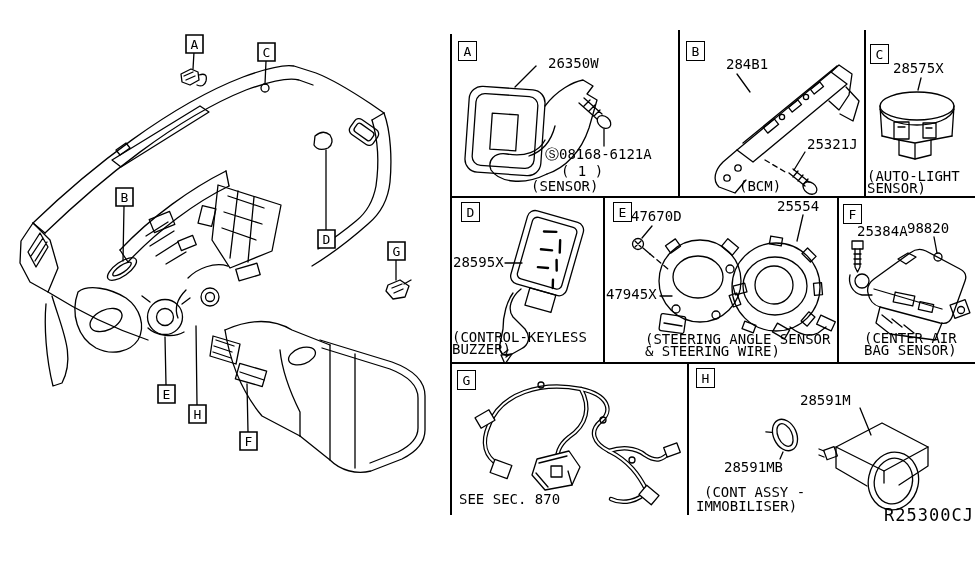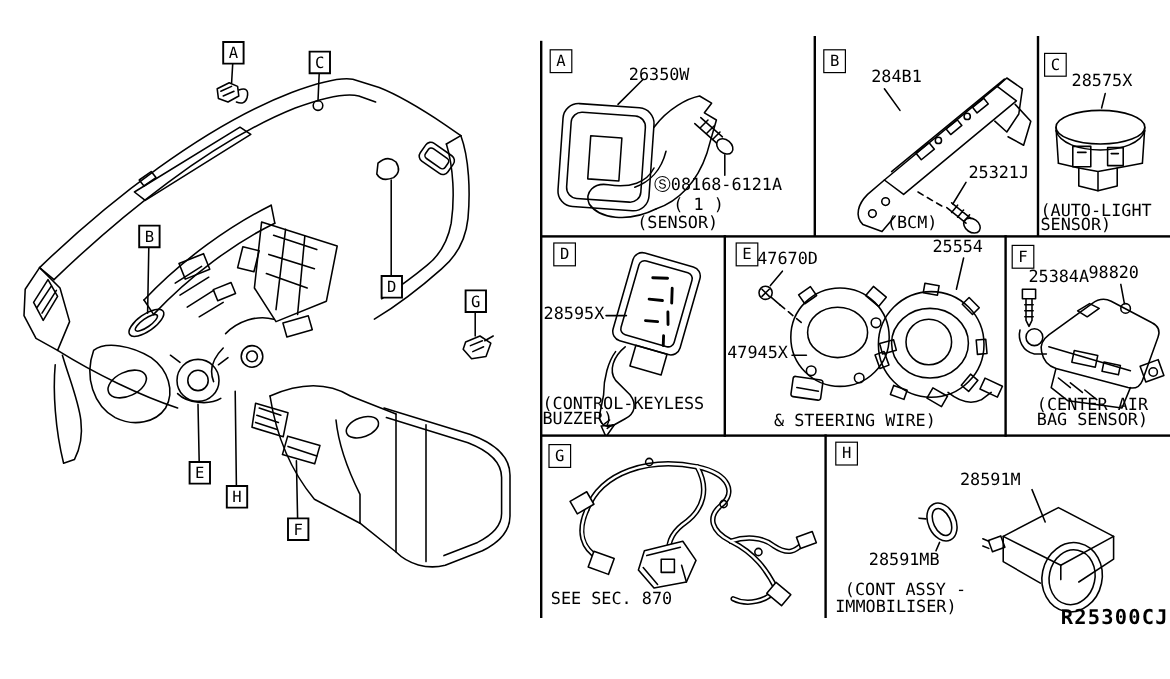--- a/index.html
+++ b/index.html
@@ -11,21 +11,21 @@
   .tube{stroke:#000;fill:none;stroke-width:4.5;stroke-linecap:round;}
   .tubein{stroke:#fff;fill:none;stroke-width:2;stroke-linecap:round;}
   .dash{stroke-dasharray:5 4;}
   .thick{stroke-width:2.4;}
   .panel{position:absolute;}
   .lbox{position:absolute;width:17px;height:18px;border:1.6px solid #000;
         display:flex;align-items:center;justify-content:center;
         font-size:13px;line-height:1;background:#fff;}
   .lbl{position:absolute;font-size:14px;line-height:12px;white-space:pre;letter-spacing:0px;}
   .vline,.hline{position:absolute;background:#000;}
-  #refcode{position:absolute;left:884px;top:505px;font-size:17px;letter-spacing:1px;font-weight:bold;}
+  #refcode{position:absolute;left:884px;top:505px;font-size:17px;letter-spacing:1px;}
   .co-rect{fill:#fff;stroke:#000;stroke-width:1.6;}
   .co-txt{font-family:"DejaVu Sans Mono","DejaVu Sans",monospace;font-size:13px;fill:#000;stroke:none;text-anchor:middle;}
 </style>
 </head>
 <body>
 
 <div id="root">
 
   <svg width="450" height="566" viewBox="0 0 450 566">
     <g class="art">
@@ -148,21 +148,21 @@
         <rect x="40" y="84" width="26" height="36" transform="rotate(4 53 102)"></rect>
         <path d="M 94,76 C 106,60 122,52 132,50 L 142,56 L 136,64 L 146,70 L 138,98 C 130,122 114,138 96,144"></path>
         <path d="M 96,144 C 72,156 48,152 40,140 C 36,130 44,122 56,124 C 74,127 88,122 94,110"></path>
         <path d="M 104,96 C 100,112 90,122 78,126"></path>
         <path d="M 128,73 L 146,89 M 133,68 L 151,84 M 133,76 l 6,-6 M 138,81 l 6,-6 M 143,86 l 6,-6"></path>
         <ellipse cx="153" cy="92" rx="7.5" ry="5.5" transform="rotate(40 153 92)"></ellipse>
         <path d="M 153,99 L 153,116"></path>
       </g>
     </svg>
     <div class="lbox" style="left:7px;top:11px">A</div>
-    <span class="lbl" style="left:73px;top:27px">26350W</span>
+    <span class="lbl" style="left:97px;top:27px">26350W</span>
     <span class="lbl" style="left:94px;top:118px">Ⓢ08168-6121A</span>
     <span class="lbl" style="left:110px;top:135px">( 1 )</span>
     <span class="lbl" style="left:80px;top:150px">(SENSOR)</span>
   </section>
 
   <section class="panel" style="left:679px;top:30px;width:186px;height:167px">
     <svg width="186" height="167" viewBox="0 0 186 167">
       <g class="art">
         <path d="M 58,44 L 71,62"></path>
         <path d="M 58,120 L 152,42 L 168,54 L 74,132 Z"></path>
@@ -262,20 +262,21 @@
         <rect x="-7" y="-5" width="14" height="10" transform="translate(177,134) rotate(30)"></rect>
         <path d="M 186,130 C 196,138 206,140 214,136 M 214,136 l 8,-6"></path>
         <rect x="-8" y="-5" width="16" height="10" transform="translate(222,126) rotate(25)"></rect>
         <path d="M 56,99 L 68,99"></path>
       </g>
     </svg>
     <div class="lbox" style="left:9px;top:5px">E</div>
     <span class="lbl" style="left:27px;top:13px">47670D</span>
     <span class="lbl" style="left:173px;top:3px">25554</span>
     <span class="lbl" style="left:2px;top:91px">47945X</span>
+    <span class="lbl" style="left:41px;top:136px">(STEERING ANGLE SENSOR</span>
     <span class="lbl" style="left:41px;top:148px">&amp; STEERING WIRE)</span>
   </section>
 
   <section class="panel" style="left:838px;top:197px;width:137px;height:166px">
     <svg width="137" height="166" viewBox="0 0 137 166">
       <g class="art">
         <rect x="14" y="44" width="11" height="8"></rect>
         <path d="M 17,52 L 17,70 M 22,52 L 22,70 M 16,57 h 7 M 16,62 h 7 M 16,67 h 7 M 17,70 l 2.5,5 l 2.5,-5"></path>
         <circle cx="24" cy="84" r="7"></circle>
         <path d="M 12,78 C 10,86 14,96 24,98 L 34,98"></path>

